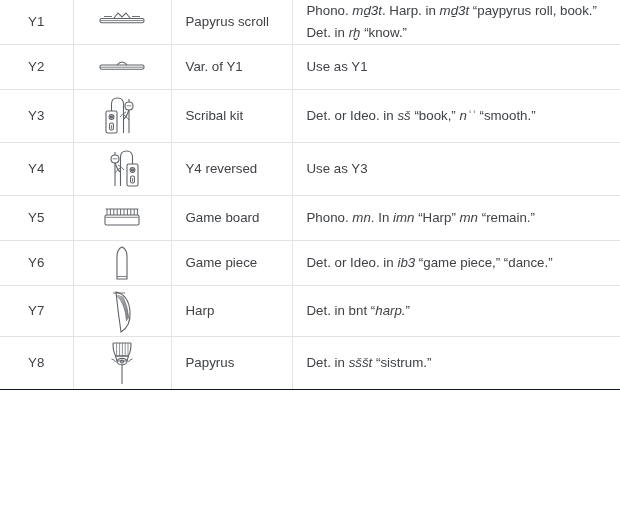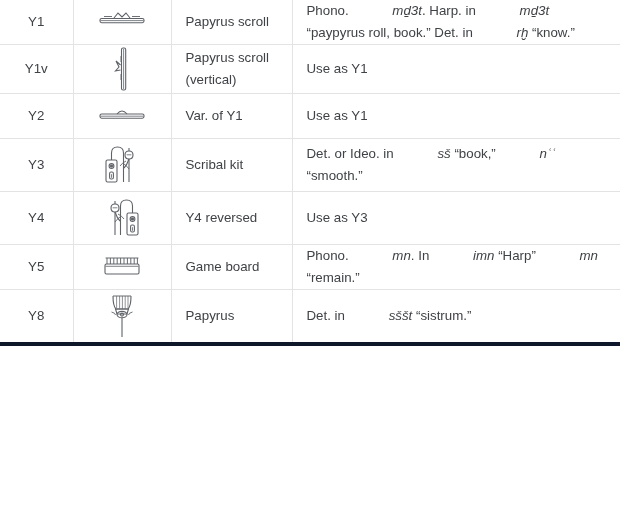--- a/index.html
+++ b/index.html
@@ -30,21 +30,21 @@
     border-right: 1px solid #e3e3e3;
     border-bottom: 1px solid #e3e3e3;
     padding: 0 14px;
     vertical-align: middle;
     color: #3f4246;
     font-size: 13.3px;
     line-height: 1.65;
     box-sizing: border-box;
   }
   #glyph-table td.cell-notes { border-right: none; padding-right: 10px; }
-  #glyph-table tr:last-child td { border-bottom: 4px solid #0f172a; }
+  #glyph-table tr:last-child td { border-bottom: 1px solid #0f172a; }
 
   td.cell-code {
     text-align: center;
     padding: 0;
   }
   td.cell-sign {
     text-align: center;
     padding: 0;
   }
   td.cell-name {
@@ -52,21 +52,21 @@
   }
   .sign-box {
     display: flex;
     align-items: center;
     justify-content: center;
     height: 100%;
     min-height: 44px;
   }
   .sign-box svg { display: block; }
 
-  .it { font-style: italic; margin-left: 40px; }
+  .it { font-style: italic; }
 </style>
 </head>
 <body>
 
 <table id="glyph-table">
   <colgroup>
     <col class="c-code">
       <col class="c-sign">
       <col class="c-name">
       <col class="c-notes">
@@ -82,38 +82,20 @@
       <rect x="8" y="11.5" width="44" height="4.2" rx="1.6"></rect>
       <path d="M8.5 13.6 H51.5" stroke-width="0.8"></path>
       <path d="M12 9.5 H20" stroke-width="0.9"></path>
       <path d="M40 9.5 H48" stroke-width="0.9"></path>
     </g>
   </svg>
           </div>
         </td>
         <td class="cell-name">Papyrus scroll</td>
         <td class="cell-notes"><span>Phono. </span><span class="it">mḏ3t</span><span>. Harp. in </span><span class="it">mḏ3t</span><span> “paypyrus roll, book.” Det. in </span><span class="it">rḫ</span><span> “know.”</span></td>
-      </tr>
-      <tr>
-        <td class="cell-code">Y1v</td>
-        <td class="cell-sign">
-          <div class="sign-box">
-            <svg id="ic-papyrus-scroll-vertical-icon" width="26" height="48" viewBox="0 0 26 48">
-    <g fill="none" stroke="#5f6368" stroke-width="1.1">
-      <rect x="12.5" y="3" width="4.2" height="42" rx="1.6"></rect>
-      <path d="M14.6 4 V44" stroke-width="0.8"></path>
-      <path d="M11.5 20 L7 16 L10 22 L6.5 26 L11.5 25"></path>
-      <path d="M12 11 V17" stroke-width="0.9"></path>
-      <path d="M12 29 V35" stroke-width="0.9"></path>
-    </g>
-  </svg>
-          </div>
-        </td>
-        <td class="cell-name">Papyrus scroll (vertical)</td>
-        <td class="cell-notes"><span>Use as Y1</span></td>
       </tr>
       <tr>
         <td class="cell-code">Y2</td>
         <td class="cell-sign">
           <div class="sign-box">
             <svg id="ic-papyrus-scroll-variant-icon" width="60" height="26" viewBox="0 0 60 26">
     <g fill="none" stroke="#5f6368" stroke-width="1.1">
       <path d="M25 11 q5 -6 10 0"></path>
       <rect x="8" y="11" width="44" height="4.2" rx="1.6"></rect>
       <path d="M8.5 13.2 H51.5" stroke-width="0.8"></path>
@@ -187,20 +169,55 @@
       <path d="M8.6 6 H41.4" stroke-width="0.95"></path>
       <path d="M8.6 14.3 H41.4" stroke-width="0.8"></path>
     </g>
   </svg>
           </div>
         </td>
         <td class="cell-name">Game board</td>
         <td class="cell-notes"><span>Phono. </span><span class="it">mn</span><span>. In </span><span class="it">imn</span><span> “Harp” </span><span class="it">mn</span><span> “remain.”</span></td>
       </tr>
       <tr>
+        <td class="cell-code">Y6</td>
+        <td class="cell-sign">
+          <div class="sign-box">
+            <svg id="ic-game-piece-icon" width="30" height="44" viewBox="0 0 30 44">
+    <g fill="none" stroke="#5f6368" stroke-width="1.1">
+      <path d="M10 38 V16 q0 -8 5 -10 q5 2 5 10 V38 Z"></path>
+      <path d="M10 35.5 H20" stroke-width="0.8"></path>
+    </g>
+  </svg>
+          </div>
+        </td>
+        <td class="cell-name">Game piece</td>
+        <td class="cell-notes"><span>Det. or Ideo. in </span><span class="it">ib3</span><span> “game piece,” “dance.”</span></td>
+      </tr>
+      <tr>
+        <td class="cell-code">Y7</td>
+        <td class="cell-sign">
+          <div class="sign-box">
+            <svg id="ic-harp-icon" width="34" height="50" viewBox="0 0 34 50">
+    <g fill="none" stroke="#5f6368" stroke-width="1.1">
+      <path d="M11 6 q13 3 14 20 q1 14 -9 20 q-3 -20 -5 -40 Z"></path>
+      <path d="M8 7 H20" stroke-width="0.9"></path>
+      <path d="M11.5 9 q9 9 10 26" stroke-width="0.7"></path>
+      <path d="M13 9 q8 10 9 25" stroke-width="0.7"></path>
+      <path d="M14.6 9.4 q7 10 8 24" stroke-width="0.7"></path>
+      <path d="M16.2 9.8 q6 10 7 23" stroke-width="0.7"></path>
+      <path d="M17.8 10.2 q5 10 6 22" stroke-width="0.7"></path>
+    </g>
+  </svg>
+          </div>
+        </td>
+        <td class="cell-name">Harp</td>
+        <td class="cell-notes"><span>Det. in bnt “</span><span class="it">harp.</span><span>”</span></td>
+      </tr>
+      <tr>
         <td class="cell-code">Y8</td>
         <td class="cell-sign">
           <div class="sign-box">
             <svg id="ic-sistrum-icon" width="34" height="52" viewBox="0 0 34 52">
     <g fill="none" stroke="#5f6368" stroke-width="1.1">
       <path d="M8 6 q0 10 3 13 h12 q3 -3 3 -13"></path>
       <path d="M8 6 H26" stroke-width="0.95"></path>
       <path d="M11.6 6 V18 M14.6 6 V18.6 M17.4 6 V19 M20.2 6 V18.6 M23 6 V18" stroke-width="0.7"></path>
       <path d="M10.5 19 h13 l-1.5 5 h-10 Z"></path>
       <ellipse cx="17" cy="24.6" rx="5" ry="3.2"></ellipse>

